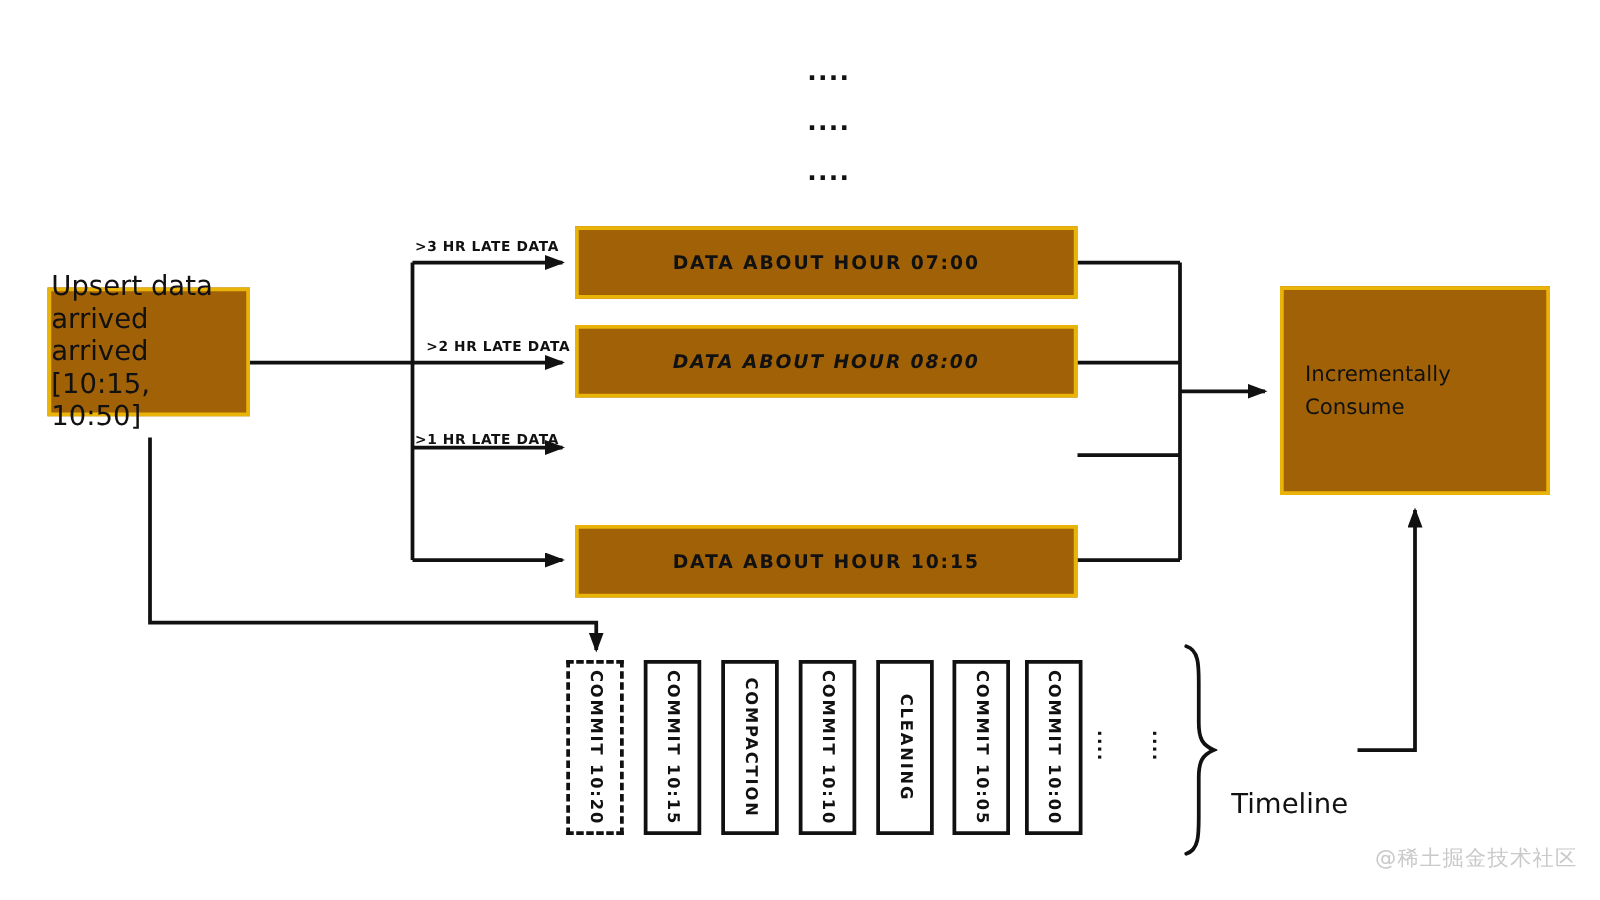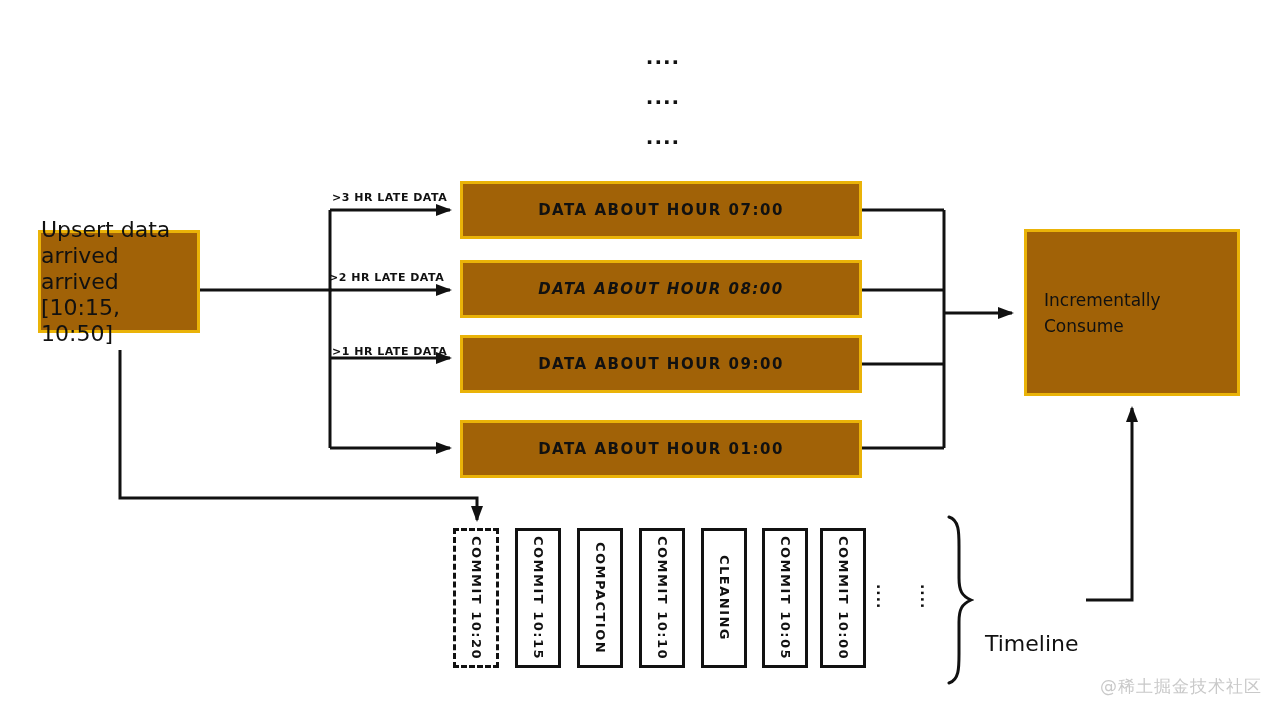--- a/index.html
+++ b/index.html
@@ -18,21 +18,21 @@
 
   .data-box { left:460px; width:402px; height:58px; font-weight:bold; font-size:15px; letter-spacing:1.5px; }
   .data-box.b0 { top:181px; }
   .data-box.b1 { top:260px;font-style:italic; }
   .data-box.b2 { top:335px; }
   .data-box.b3 { top:420px; }
 
   .late-label { position:absolute; width:118px; text-align:left; font-weight:bold; font-size:11px;
                 letter-spacing:0.5px; white-space:nowrap; }
   .late-label.l0 { left:332px; top:191px; }
-  .late-label.l1 { left:329px; top:271px; }
+  .late-label.l1 { left:341px; top:271px; }
   .late-label.l2 { left:332px; top:345px; }
 
   .commit-box { position:absolute; top:528px; width:46px; height:140px; border:3px solid #111;
                 background:#fff; box-sizing:border-box; display:flex; align-items:center; justify-content:center; }
   .commit-box.dashed { border-style:dashed; }
   .commit-label { writing-mode:vertical-rl; font-weight:bold; font-size:13px; letter-spacing:1.5px;
                   white-space:nowrap; }
   .c0 { left:453px; } .c1 { left:515px; } .c2 { left:577px; } .c3 { left:639px; }
   .c4 { left:701px; } .c5 { left:762px; } .c6 { left:820px; }
 
@@ -97,22 +97,21 @@
       <div>[10:15, 10:50]</div>
     </div>
   </div>
 
   <div class="late-label l0">&gt;3 HR LATE DATA</div>
   <div class="late-label l1">&gt;2 HR LATE DATA</div>
   <div class="late-label l2">&gt;1 HR LATE DATA</div>
 
   <div class="box data-box b0">DATA ABOUT HOUR 07:00</div>
   <div class="box data-box b1">DATA ABOUT HOUR 08:00</div>
-  <div class="box data-box b2">DATA ABOUT HOUR 09:00</div>
-  <div class="box data-box b3">DATA ABOUT HOUR 01:00</div>
+  <div class="box data-box b3">DATA ABOUT HOUR 10:15</div>
 
   <div class="box consume-box">
     <div>
       <div>Incrementally Consume</div>
     </div>
   </div>
 
   <div class="commit-box dashed c0">
     <span class="commit-label">COMMIT 10:20</span>
   </div>

